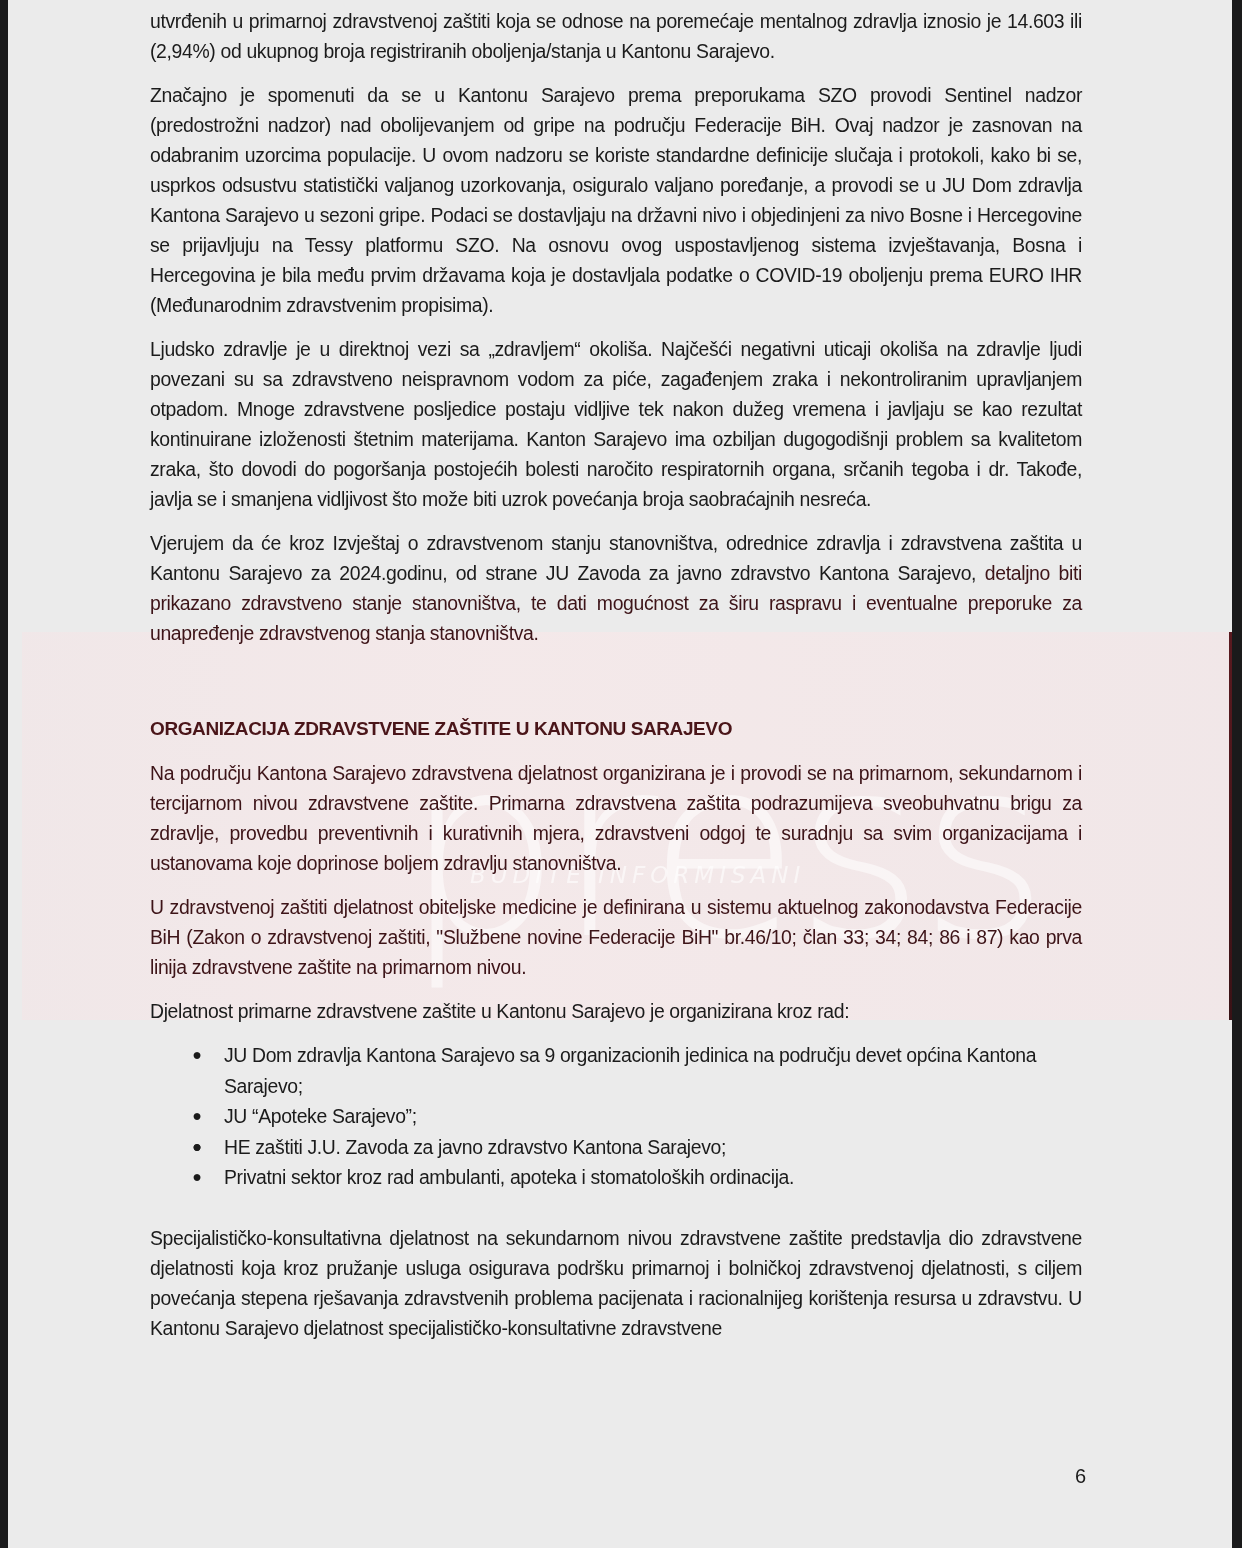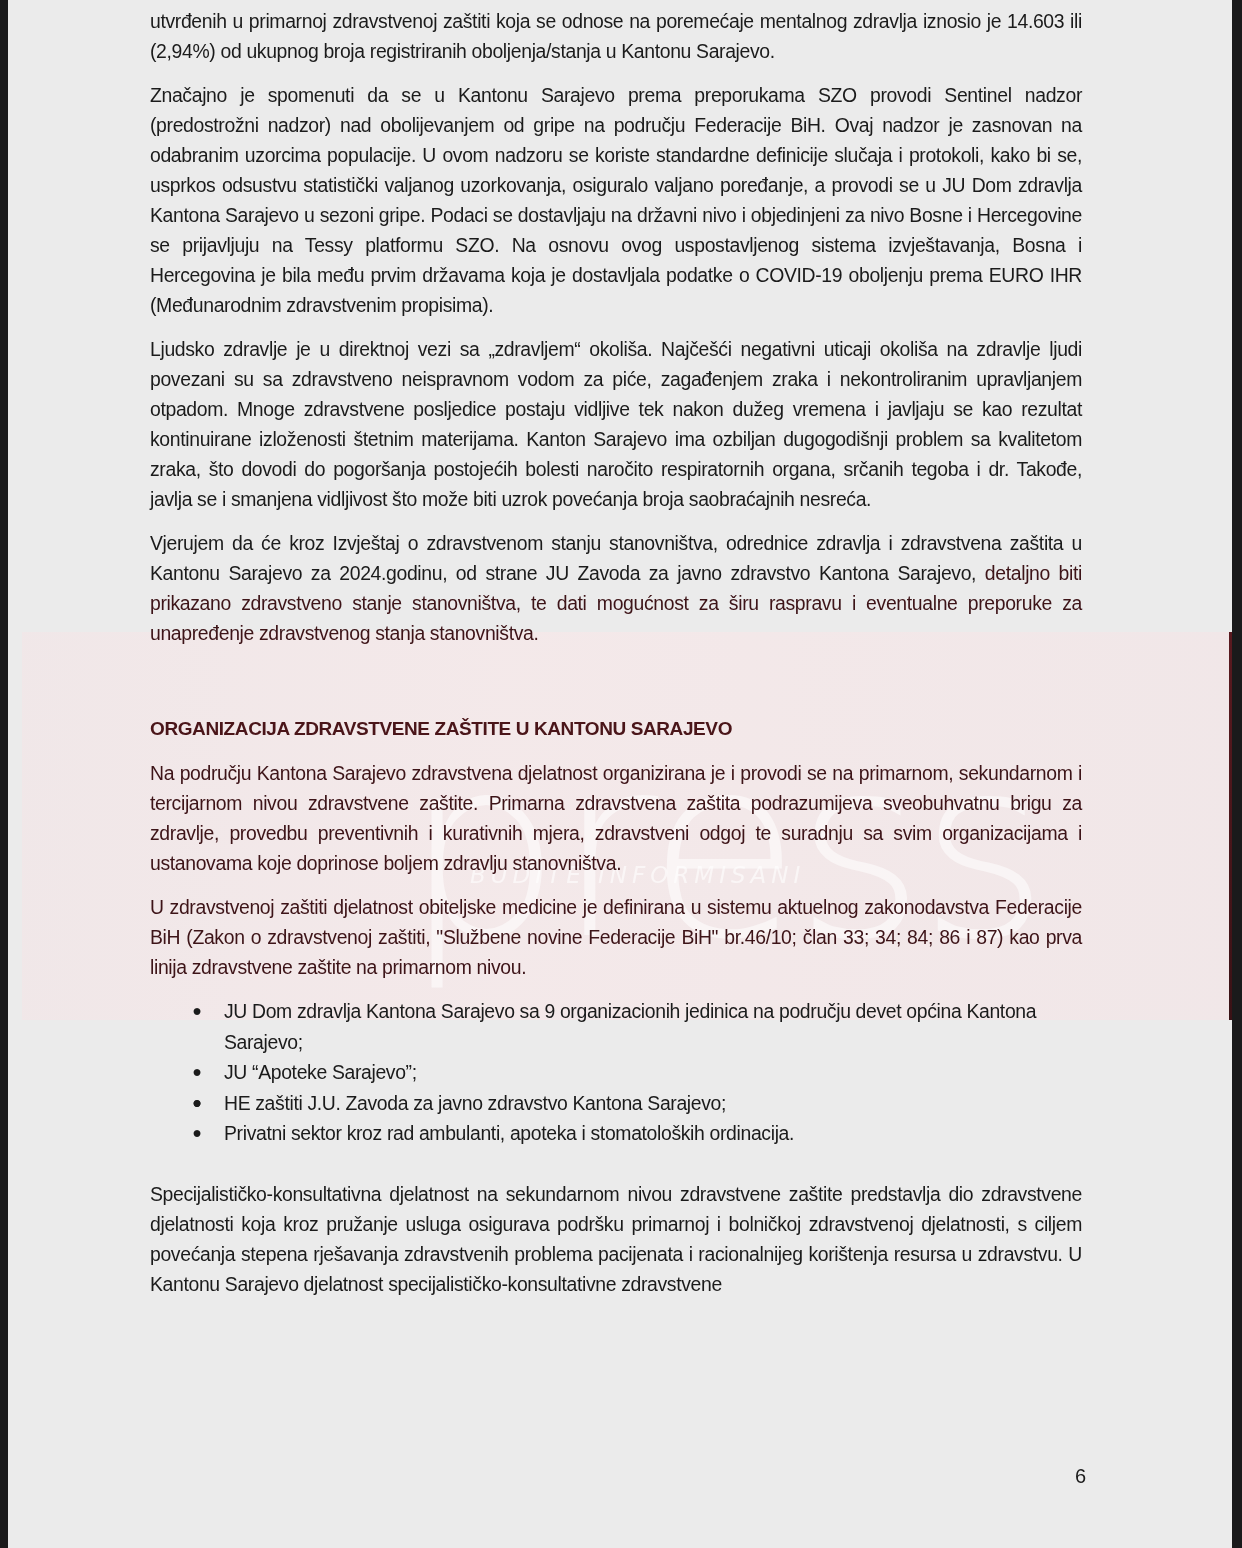--- a/index.html
+++ b/index.html
@@ -71,20 +71,21 @@
     <p>Ljudsko zdravlje je u direktnoj vezi sa „zdravljem“ okoliša. Najčešći negativni uticaji okoliša na zdravlje ljudi povezani su sa zdravstveno neispravnom vodom za piće, zagađenjem zraka i nekontroliranim upravljanjem otpadom. Mnoge zdravstvene posljedice postaju vidljive tek nakon dužeg vremena i javljaju se kao rezultat kontinuirane izloženosti štetnim materijama. Kanton Sarajevo ima ozbiljan dugogodišnji problem sa kvalitetom zraka, što dovodi do pogoršanja postojećih bolesti naročito respiratornih organa, srčanih tegoba i dr. Takođe, javlja se i smanjena vidljivost što može biti uzrok povećanja broja saobraćajnih nesreća.</p>
     <p>
       <span>Vjerujem da će kroz Izvještaj o zdravstvenom stanju stanovništva, odrednice zdravlja i zdravstvena zaštita u Kantonu Sarajevo za 2024.godinu, od strane JU Zavoda za javno zdravstvo Kantona Sarajevo,</span>
       <span class="tinted">detaljno biti prikazano zdravstveno stanje stanovništva, te dati mogućnost za širu raspravu i eventualne preporuke za unapređenje zdravstvenog stanja stanovništva.</span>
     </p>
 
     <p class="heading">ORGANIZACIJA ZDRAVSTVENE ZAŠTITE U KANTONU SARAJEVO</p>
 
     <p class="tinted">Na području Kantona Sarajevo zdravstvena djelatnost organizirana je i provodi se na primarnom, sekundarnom i tercijarnom nivou zdravstvene zaštite. Primarna zdravstvena zaštita podrazumijeva sveobuhvatnu brigu za zdravlje, provedbu preventivnih i kurativnih mjera, zdravstveni odgoj te suradnju sa svim organizacijama i ustanovama koje doprinose boljem zdravlju stanovništva.</p>
     <p class="tinted">U zdravstvenoj zaštiti djelatnost obiteljske medicine je definirana u sistemu aktuelnog zakonodavstva Federacije BiH (Zakon o zdravstvenoj zaštiti, "Službene novine Federacije BiH" br.46/10; član 33; 34; 84; 86 i 87) kao prva linija zdravstvene zaštite na primarnom nivou.</p>
+    <p>Djelatnost primarne zdravstvene zaštite u Kantonu Sarajevo je organizirana kroz rad:</p>
 
     <ul class="bullets">
       <li><span class="bullet">●</span><span>JU Dom zdravlja Kantona Sarajevo sa 9 organizacionih jedinica na području devet općina Kantona Sarajevo;</span></li>
       <li><span class="bullet">●</span><span>JU “Apoteke Sarajevo”;</span></li>
       <li><span class="bullet">●</span></li>
       <li><span class="bullet">●</span><span>HE zaštiti J.U. Zavoda za javno zdravstvo Kantona Sarajevo;</span></li>
       <li><span class="bullet">●</span><span>Privatni sektor kroz rad ambulanti, apoteka i stomatoloških ordinacija.</span></li>
     </ul>
 
     <p class="after-list">Specijalističko-konsultativna djelatnost na sekundarnom nivou zdravstvene zaštite predstavlja dio zdravstvene djelatnosti koja kroz pružanje usluga osigurava podršku primarnoj i bolničkoj zdravstvenoj djelatnosti, s ciljem povećanja stepena rješavanja zdravstvenih problema pacijenata i racionalnijeg korištenja resursa u zdravstvu. U Kantonu Sarajevo djelatnost specijalističko-konsultativne zdravstvene</p>

